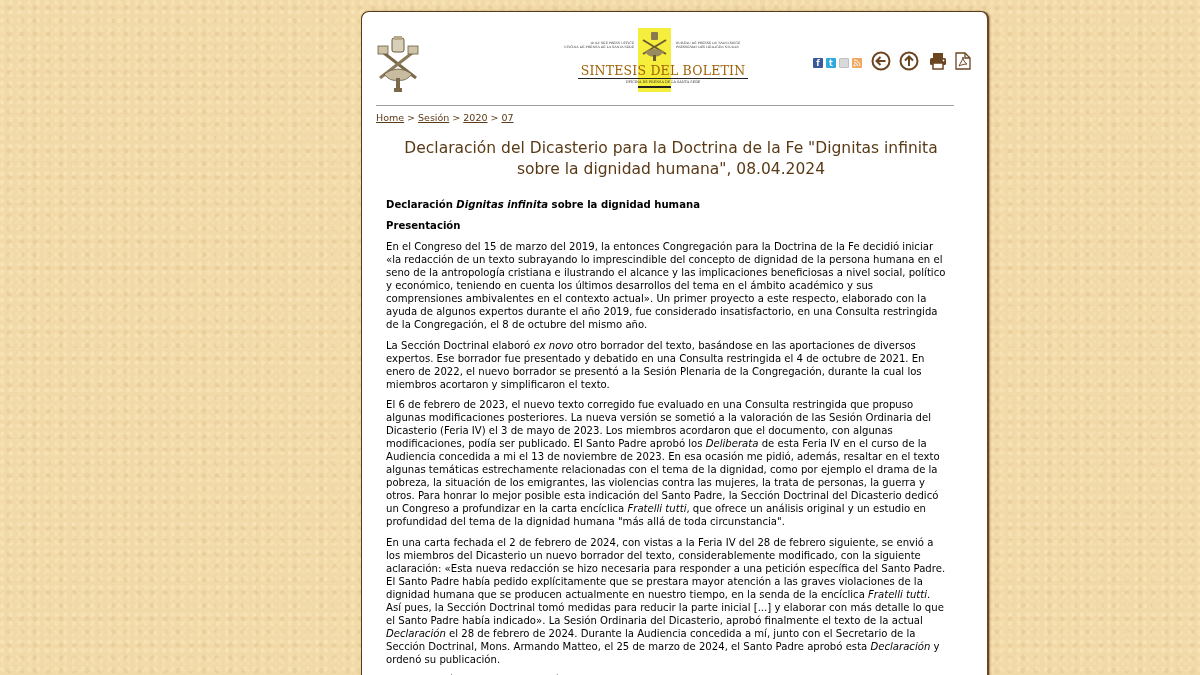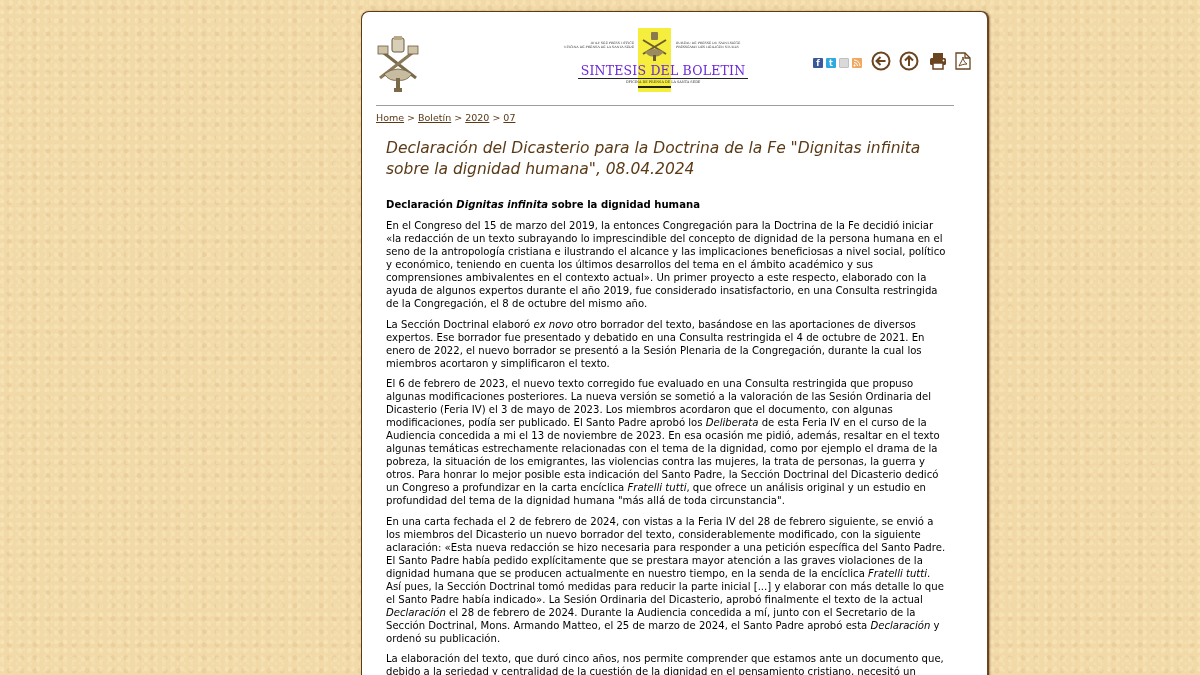--- a/index.html
+++ b/index.html
@@ -34,42 +34,42 @@
       position: absolute; left: 80px; top: 0; width: 33px; height: 64px; background: #f6ee3c;
     }
     .mast-small {
       position: absolute; font-family: "DejaVu Serif", serif; font-size: 3.2px; color: #333; line-height: 4px; white-space: nowrap;
     }
     .mast-left { right: 134px; top: 13px; text-align: right; }
     .mast-right { left: 118px; top: 13px; }
     .mast-title {
       position: absolute; left: 20px; top: 35px; width: 170px;
       font-family: "DejaVu Serif", serif; font-size: 12.5px; letter-spacing: 0.2px;
-      color: #6d28d9; text-align: center; white-space: nowrap;
+      color: #a16207; text-align: center; white-space: nowrap;
     }
     .mast-underline { position: absolute; left: 20px; top: 50px; width: 170px; height: 1px; background: #222; }
     .mast-sub {
       position: absolute; left: 20px; top: 52px; width: 170px;
       font-family: "DejaVu Serif", serif; font-size: 3.4px; color: #333; text-align: center; white-space: nowrap;
     }
     .mast-bar { position: absolute; left: 80px; top: 58px; width: 33px; height: 2px; background: #222; }
 
     .toolbar { position: absolute; left: 451px; top: 40px; height: 22px; display: flex; align-items: center; }
     .social { width: 10px; height: 10px; margin-right: 3px; border-radius: 1px; display: inline-flex; align-items: center; justify-content: center; font-size: 8px; color: #fff; font-weight: bold; font-family: "DejaVu Sans", sans-serif; }
     .tb-icon { display: inline-block; margin-left: 8px; }
 
     .hr { position: absolute; left: 14px; top: 93px; width: 578px; height: 1px; background: #9c9c9c; }
 
     .breadcrumb { position: absolute; left: 14px; top: 100px; font-size: 9.5px; color: #5a3a17; white-space: nowrap; }
     .breadcrumb a { color: #5a3a17; text-decoration: underline; }
     .breadcrumb .sep { margin: 0 3px; }
 
     .title {
       position: absolute; left: 24px; top: 126px; width: 570px;
-      font-size: 15.5px; color: #5a3a17; text-align: left; line-height: 21px; font-style: italic;
+      font-size: 15.5px; color: #5a3a17; text-align: center; line-height: 21px;
     }
     .content {
       position: absolute; left: 24px; top: 186px; width: 560px;
       font-size: 10.1px; line-height: 13px; color: #000;
     }
     .content p { margin-bottom: 7.5px; }
     .content .h { font-weight: bold; margin-bottom: 8px; }
   </style>
 </head>
 <body>
@@ -154,26 +154,27 @@
           <path d="M1 1H10L15 6V17H1Z" fill="#fff" stroke="#6b4420" stroke-width="1.3"></path>
           <path d="M10 1V6H15" fill="none" stroke="#6b4420" stroke-width="1.3"></path>
           <path d="M4 14C6 10 8 7 8 5C8 8 10 11 12 12C9 12 6 13 4 14Z" fill="none" stroke="#6b4420" stroke-width="1"></path>
         </svg>
     </span>
   </div>
 
   <div class="hr"></div>
 
   <div class="breadcrumb">
-    <a>Home</a><span class="sep">&gt;</span><a>Boletín</a><span class="sep">&gt;</span><a>2020</a><span class="sep">&gt;</span><a>07</a>
+    <a>Home</a><span class="sep">&gt;</span><a>Sesión</a><span class="sep">&gt;</span><a>2020</a><span class="sep">&gt;</span><a>07</a>
   </div>
 
   <h1 class="title" style="font-weight:normal">Declaración del Dicasterio para la Doctrina de la Fe "Dignitas infinita sobre la dignidad humana", 08.04.2024</h1>
 
   <div class="content">
     <p class="h"><span>Declaración </span><i>Dignitas infinita</i><span> sobre la dignidad humana</span></p>
+    <p class="h">Presentación</p>
     <p>En el Congreso del 15 de marzo del 2019, la entonces Congregación para la Doctrina de la Fe decidió iniciar «la redacción de un texto subrayando lo imprescindible del concepto de dignidad de la persona humana en el seno de la antropología cristiana e ilustrando el alcance y las implicaciones beneficiosas a nivel social, político y económico, teniendo en cuenta los últimos desarrollos del tema en el ámbito académico y sus comprensiones ambivalentes en el contexto actual». Un primer proyecto a este respecto, elaborado con la ayuda de algunos expertos durante el año 2019, fue considerado insatisfactorio, en una Consulta restringida de la Congregación, el 8 de octubre del mismo año.</p>
     <p><span>La Sección Doctrinal elaboró </span><i>ex novo</i><span> otro borrador del texto, basándose en las aportaciones de diversos expertos. Ese borrador fue presentado y debatido en una Consulta restringida el 4 de octubre de 2021. En enero de 2022, el nuevo borrador se presentó a la Sesión Plenaria de la Congregación, durante la cual los miembros acortaron y simplificaron el texto.</span></p>
     <p><span>El 6 de febrero de 2023, el nuevo texto corregido fue evaluado en una Consulta restringida que propuso algunas modificaciones posteriores. La nueva versión se sometió a la valoración de las Sesión Ordinaria del Dicasterio (Feria IV) el 3 de mayo de 2023. Los miembros acordaron que el documento, con algunas modificaciones, podía ser publicado. El Santo Padre aprobó los </span><i>Deliberata</i><span> de esta Feria IV en el curso de la Audiencia concedida a mi el 13 de noviembre de 2023. En esa ocasión me pidió, además, resaltar en el texto algunas temáticas estrechamente relacionadas con el tema de la dignidad, como por ejemplo el drama de la pobreza, la situación de los emigrantes, las violencias contra las mujeres, la trata de personas, la guerra y otros. Para honrar lo mejor posible esta indicación del Santo Padre, la Sección Doctrinal del Dicasterio dedicó un Congreso a profundizar en la carta encíclica </span><i>Fratelli tutti</i><span>, que ofrece un análisis original y un estudio en profundidad del tema de la dignidad humana "más allá de toda circunstancia".</span></p>
     <p><span>En una carta fechada el 2 de febrero de 2024, con vistas a la Feria IV del 28 de febrero siguiente, se envió a los miembros del Dicasterio un nuevo borrador del texto, considerablemente modificado, con la siguiente aclaración: «Esta nueva redacción se hizo necesaria para responder a una petición específica del Santo Padre. El Santo Padre había pedido explícitamente que se prestara mayor atención a las graves violaciones de la dignidad humana que se producen actualmente en nuestro tiempo, en la senda de la encíclica </span><i>Fratelli tutti</i><span>. Así pues, la Sección Doctrinal tomó medidas para reducir la parte inicial [...] y elaborar con más detalle lo que el Santo Padre había indicado». La Sesión Ordinaria del Dicasterio, aprobó finalmente el texto de la actual </span><i>Declaración</i><span> el 28 de febrero de 2024. Durante la Audiencia concedida a mí, junto con el Secretario de la Sección Doctrinal, Mons. Armando Matteo, el 25 de marzo de 2024, el Santo Padre aprobó esta </span><i>Declaración</i><span> y ordenó su publicación.</span></p>
     <p>La elaboración del texto, que duró cinco años, nos permite comprender que estamos ante un documento que, debido a la seriedad y centralidad de la cuestión de la dignidad en el pensamiento cristiano, necesitó un considerable proceso de maduración para llegar a la redacción final que hoy publicamos.</p>
   </div>
 </div>
 
 </body></html>

